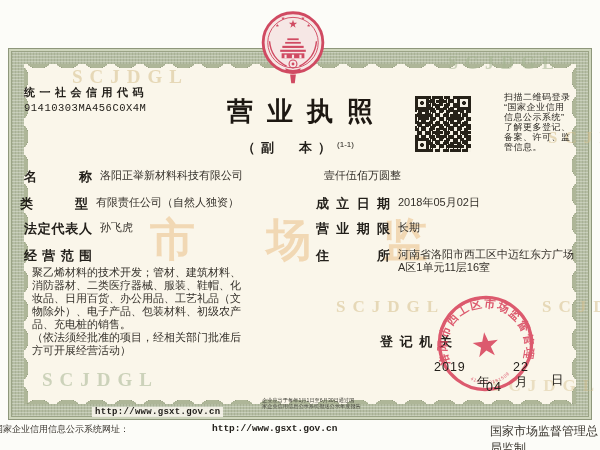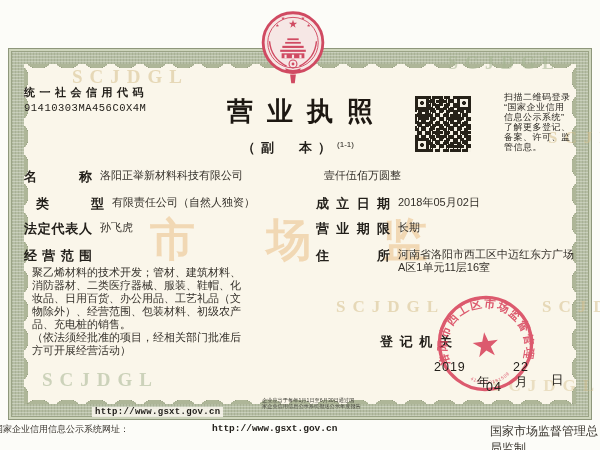--- a/index.html
+++ b/index.html
@@ -155,32 +155,32 @@
 “国家企业信用
 信息公示系统”
 了解更多登记、
 备案、许可、监
 管信息。</div>
 
 <div class="row" style="left:24px;top:168px;width:288px;">
   <div class="lab">名　称</div>
   <div class="val">洛阳正举新材料科技有限公司</div>
 </div>
-<div class="row" style="left:36px;top:195px;width:288px;">
+<div class="row" style="left:20px;top:195px;width:288px;">
   <div class="lab">类　型</div>
   <div class="val">有限责任公司（自然人独资）</div>
 </div>
 <div class="row" style="left:24px;top:220px;width:288px;">
   <div class="lab">法定代表人</div>
   <div class="val">孙飞虎</div>
 </div>
 <div class="row" style="left:24px;top:247px;width:296px;flex-direction:column;">
   <div class="lab">经营范围</div>
   <div class="val scope-val">
-    <div>聚乙烯材料的技术开发；管材、建筑材料、消防器材、二类医疗器械、服装、鞋帽、化妆品、日用百货、办公用品、工艺礼品（文物除外）、经营范围、包装材料、初级农产品、充电桩的销售。</div>
+    <div>聚乙烯材料的技术开发；管材、建筑材料、消防器材、二类医疗器械、服装、鞋帽、化妆品、日用百货、办公用品、工艺礼品（文物除外）、电子产品、包装材料、初级农产品、充电桩的销售。</div>
     <div>（依法须经批准的项目，经相关部门批准后方可开展经营活动）</div>
   </div>
 </div>
 
 <div class="row rwide" style="left:316px;top:168px;width:272px;">
   <div class="val">壹仟伍佰万圆整</div>
 </div>
 <div class="row rwide" style="left:316px;top:195px;width:272px;">
   <div class="lab">成立日期</div>
   <div class="val">2018年05月02日</div>

